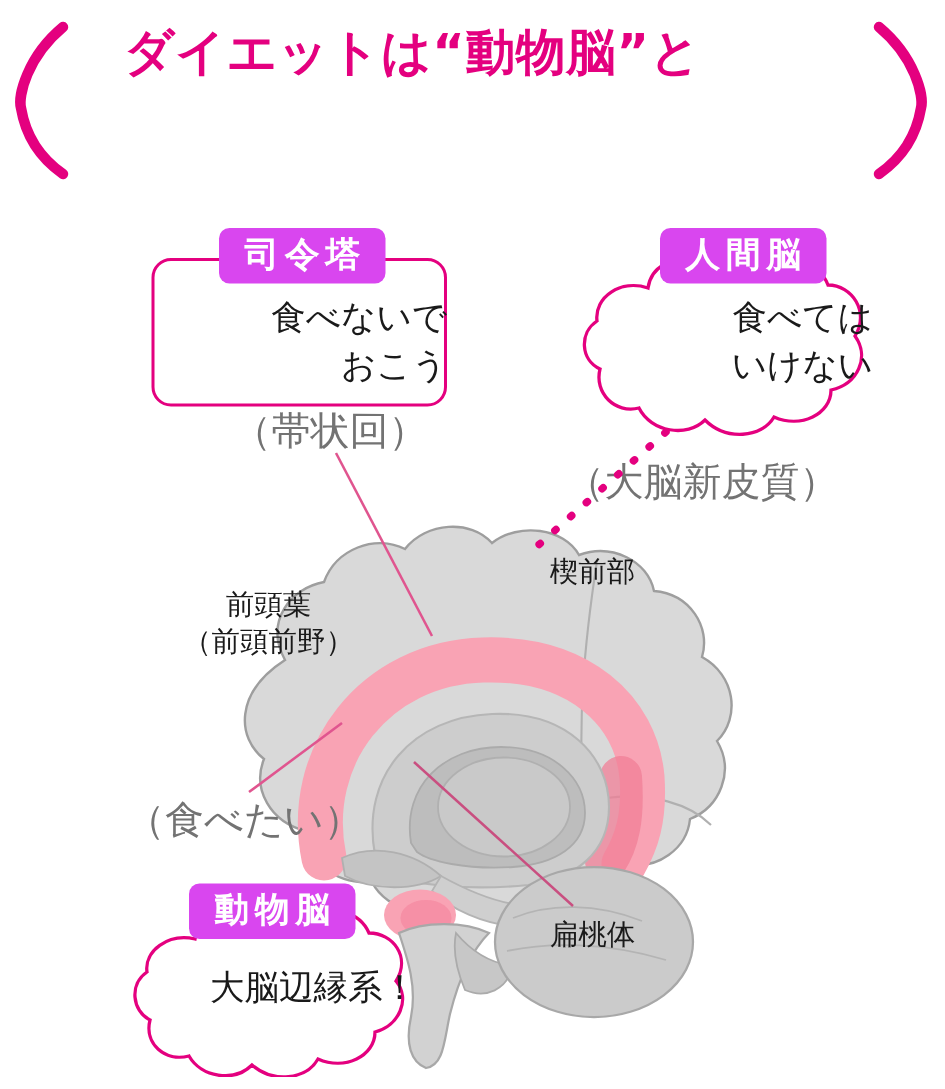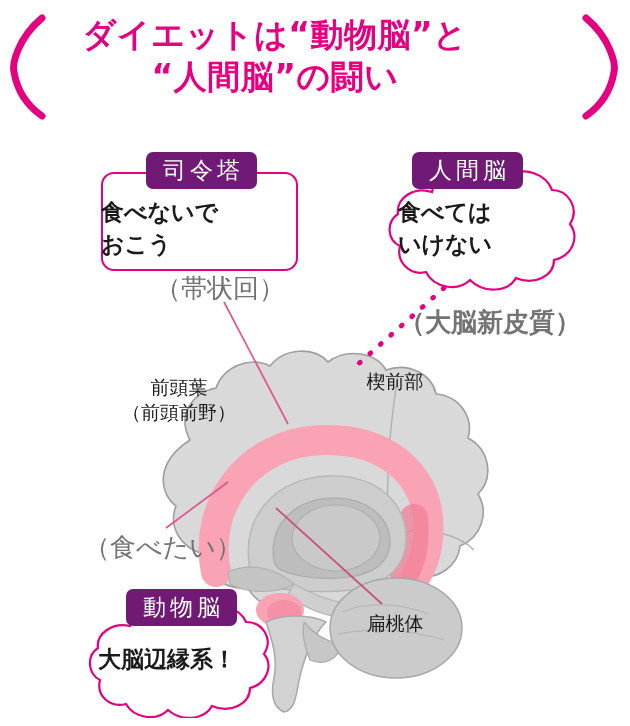--- a/index.html
+++ b/index.html
@@ -37,37 +37,37 @@
     top: 12px;
     width: 46px;
     height: 110px;
   }
   #bracket-left { left: 6px; }
   #bracket-right { left: 576px; }
 
   
   .badge {
     position: absolute;
-    background: #701a75;
+    background: #d946ef;
     color: #ffffff;
-    font-weight: 400;
+    font-weight: 700;
     font-size: 23px;
     line-height: 30px;
     letter-spacing: 4px;
     text-indent: 4px;
     padding: 3px 13px 4px 13px;
     border-radius: 7px;
     white-space: nowrap;
     z-index: 5;
   }
 
   .body-text {
     position: absolute;
-    text-align: left;
-    font-weight: 700;
+    text-align: right;
+    font-weight: 400;
     font-size: 23px;
     line-height: 32px;
     color: #1a1a1a;
     white-space: pre-line;
     z-index: 4;
   }
 
   
   #box-commander {
     position: absolute;
@@ -85,45 +85,45 @@
 
   .caption {
     position: absolute;
     font-size: 26px;
     line-height: 24px;
     font-weight: 400;
     color: #737373;
     white-space: nowrap;
   }
   #caption-cingulate { left: 155px; top: 276px; }
-  #caption-neocortex { left: 399px; top: 310px; font-weight: bold; }
+  #caption-neocortex { left: 377px; top: 310px; }
   #caption-limbic    { left: 84px;  top: 535px; }
 
   .organ-label {
     position: absolute;
     font-size: 19px;
     line-height: 25px;
     font-weight: 400;
     color: #1a1a1a;
     text-align: center;
     white-space: pre-line;
   }
-  #label-frontal   { left: 113px; top: 375px; width: 132px; }
+  #label-frontal   { left: 113px; top: 391px; width: 132px; }
   #label-precuneus { left: 350px; top: 369px; width: 90px; text-align: center; }
   #label-amygdala  { left: 355px; top: 611px; width: 80px; }
 
   
   #cloud-human-wrap {
     position: absolute;
     left: 388px;
     top: 162px;
     width: 204px;
     height: 132px;
   }
-  #badge-human { left: 412px; top: 152px; }
+  #badge-human { left: 440px; top: 152px; }
   #text-human  { left: 398px; top: 196px; width: 184px; }
 
   #cloud-animal-wrap {
     position: absolute;
     left: 88px;
     top: 600px;
     width: 200px;
     height: 118px;
   }
   #badge-animal { left: 126px; top: 589px; }
@@ -147,21 +147,20 @@
     height: 726px;
     pointer-events: none;
     z-index: 6;
   }
 </style>
 </head>
 <body>
 
 <div id="title-block">
   <div class="title-line">ダイエットは“動物脳”と</div>
-  <div class="title-line">“人間脳”の闘い</div>
 </div>
 
 <svg id="bracket-left" viewBox="0 0 46 110">
   <path d="M36 6 C 12 26, 6 52, 8 60 C 10 72, 16 90, 36 104" fill="none" stroke="#e4007f" stroke-width="7" stroke-linecap="round"></path>
 </svg>
 <svg id="bracket-right" viewBox="0 0 46 110">
   <path d="M10 6 C 34 26, 40 52, 38 60 C 36 72, 30 90, 10 104" fill="none" stroke="#e4007f" stroke-width="7" stroke-linecap="round"></path>
 </svg>
 
 <svg id="brain-figure" viewBox="0 0 436 392">

